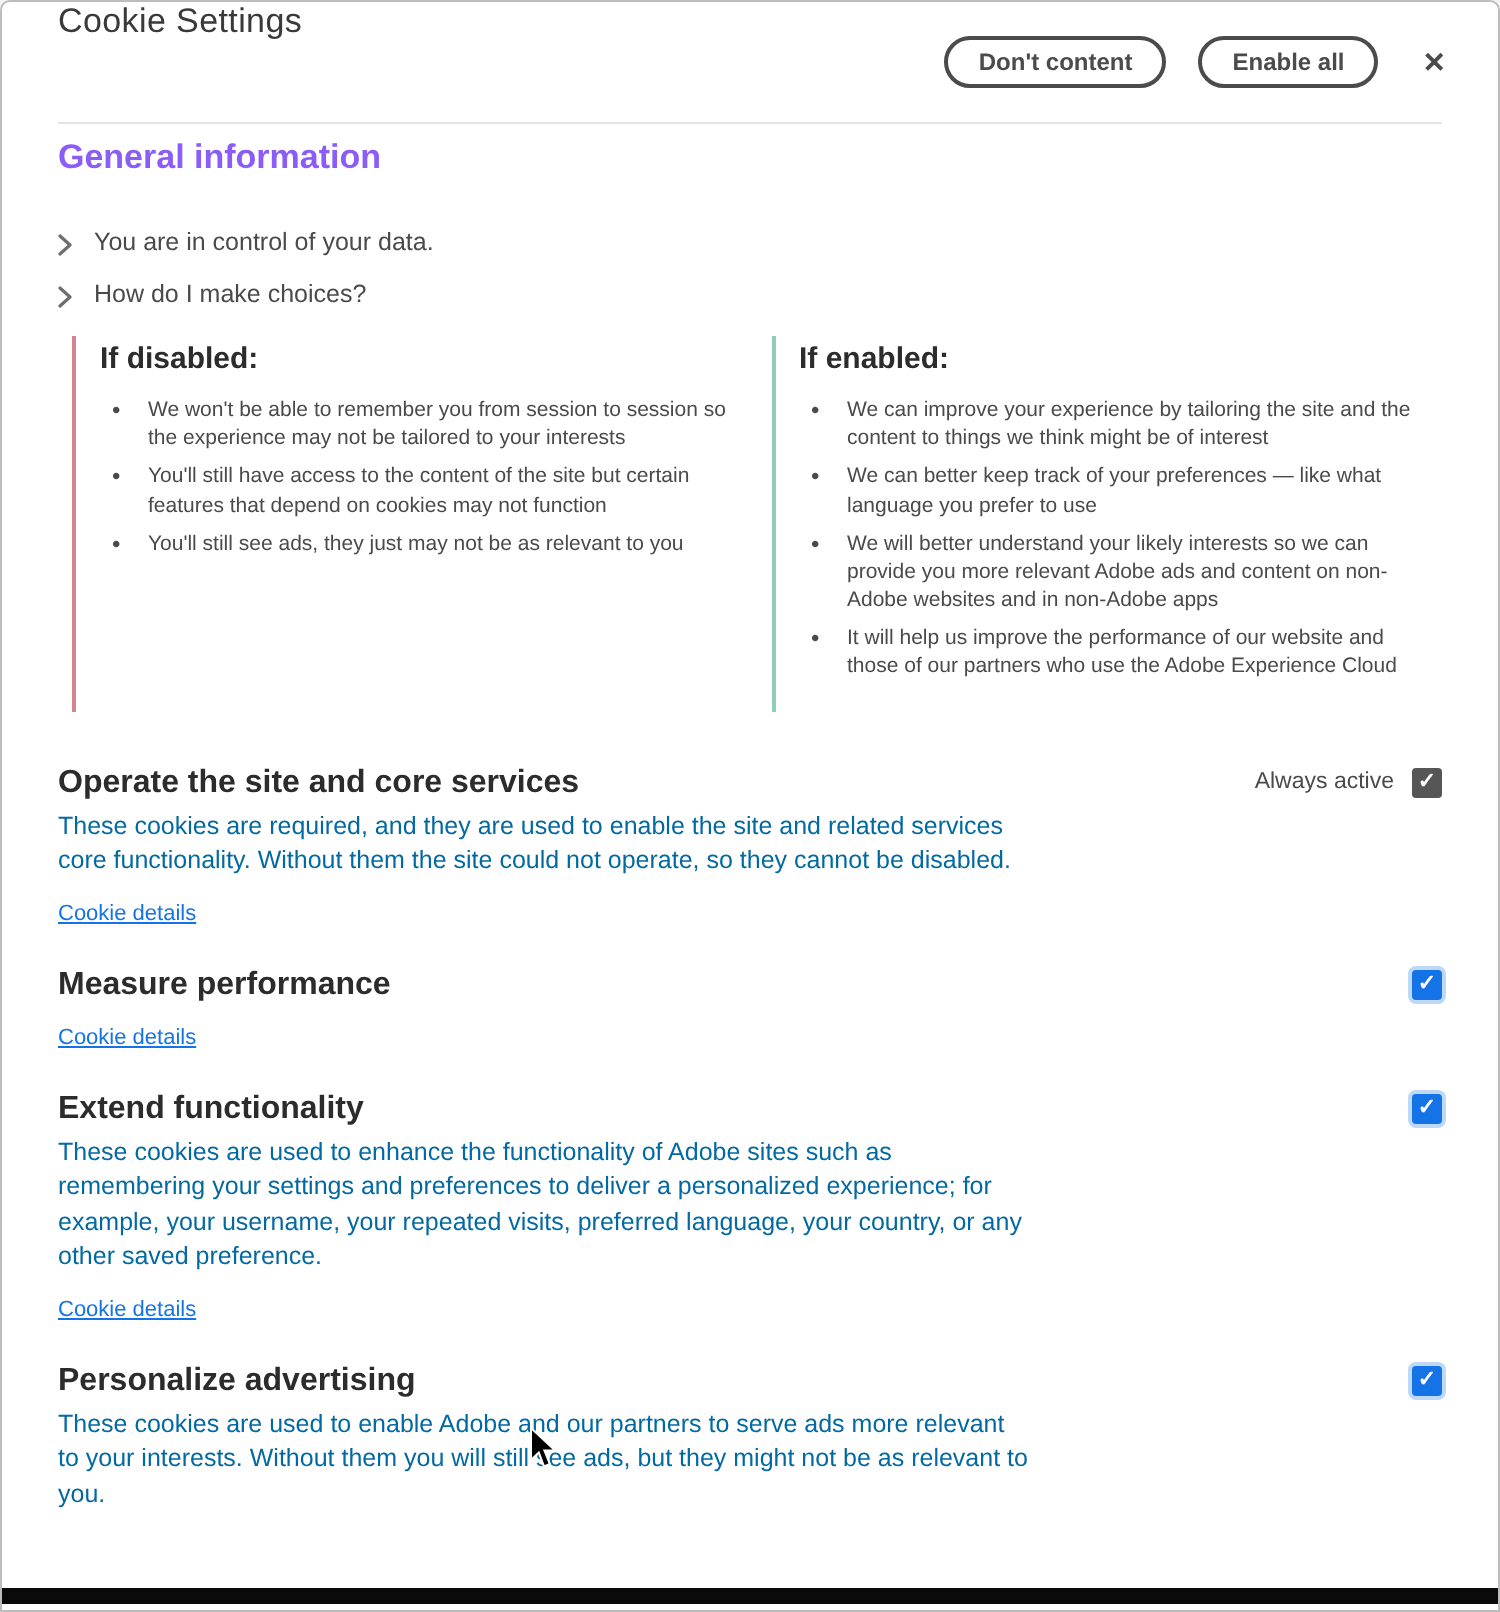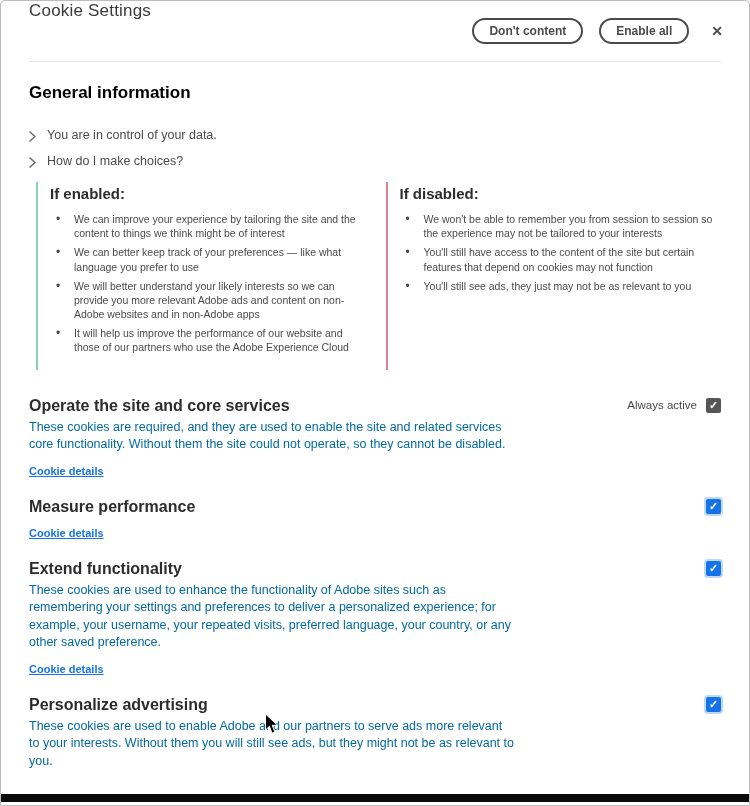--- a/index.html
+++ b/index.html
@@ -16,21 +16,21 @@
   .header-actions { display:flex; align-items:center; gap:16px; }
   .pill-btn {
     background:#fff; border:2px solid #4b4b4b; border-radius:14px;
     height:26px; padding:0 15px; font-family:"Liberation Sans",sans-serif;
     font-size:12px; font-weight:700; color:#4b4b4b; cursor:pointer; line-height:22px;
   }
   .close-btn { background:none; border:none; font-size:14px; font-weight:700; color:#4b4b4b; cursor:pointer; margin-left:6px; }
   .divider { height:1px; background:#e4e4e4; margin:0 28px; }
   
   .body { padding:0 28px; }
-  .section-heading { margin-top:21px; font-size:17px; font-weight:700; color:#000000; }
+  .section-heading { margin-top:7px; font-size:17px; font-weight:700; color:#8b5cf6; }
   .accordion { margin-top:13px; }
   .accordion-row { display:flex; align-items:flex-end; gap:11px; height:26px; cursor:pointer; }
   .chev { width:7px; height:11px; flex:0 0 auto; display:flex; align-items:center; }
   .accordion-label { font-size:12.5px; color:#4a4a4a; }
   
   .comparison { display:flex; gap:14px; margin:14px 0 0 7px; }
   .compare-col { flex:1 1 0; border-left:2px solid; padding:3px 6px 10px 12px; min-height:164px; }
   .compare-heading { font-size:15px; font-weight:700; color:#2c2c2c; }
   .compare-list { list-style:none; margin-top:10px; }
   .compare-list li {
@@ -47,21 +47,21 @@
   .cat-title { font-size:16px; font-weight:700; color:#2c2c2c; flex:1; }
   .cat-control { display:flex; align-items:center; gap:9px; padding-top:1px; }
   .always-label { font-size:11.5px; color:#4a4a4a; white-space:nowrap; }
   .checkbox {
     width:15px; height:15px; border-radius:2px; display:flex; align-items:center;
     justify-content:center; color:#fff; font-size:11px; font-weight:700; cursor:pointer; line-height:1;
   }
   .checkbox.halo { box-shadow:0 0 0 2px rgba(20,115,230,.28); }
   .cat-desc { margin-top:4px; font-size:12.5px; line-height:1.4; color:#0369a1; max-width:487px; }
   .cookie-details {
-    display:inline-block; margin-top:11px; font-size:11px; font-weight:700;
+    display:inline-block; margin-top:11px; font-size:11px; font-weight:400;
     color:#1473E6; text-decoration:underline; cursor:pointer;
   }
   
   .bottom-bar { position:absolute; left:0; right:0; bottom:3px; height:8px; background:#0a0a0a; }
   
   .mouse-cursor { position:absolute; left:263px; top:712px; pointer-events:none; }
 </style>
 </head>
 <body>
 
@@ -94,35 +94,35 @@
         <span class="chev">
           <svg width="7" height="11" viewBox="0 0 7 11">
               <polyline points="1,1 6,5.5 1,10" fill="none" stroke="#6e6e6e" stroke-width="1.6" stroke-linecap="round" stroke-linejoin="round"></polyline>
             </svg>
         </span>
         <span class="accordion-label">How do I make choices?</span>
       </div>
     </div>
 
     <div class="comparison">
+      <div class="compare-col" style="border-left-color: rgb(212, 132, 143);">
+        <div class="compare-heading">If disabled:</div>
+        <ul class="compare-list">
+          <li>We won't be able to remember you from session to session so the experience may not be tailored to your interests</li>
+          <li>You'll still have access to the content of the site but certain features that depend on cookies may not function</li>
+          <li>You'll still see ads, they just may not be as relevant to you</li>
+        </ul>
+      </div>
       <div class="compare-col" style="border-left-color: rgb(143, 206, 185);">
         <div class="compare-heading">If enabled:</div>
         <ul class="compare-list">
           <li>We can improve your experience by tailoring the site and the content to things we think might be of interest</li>
           <li>We can better keep track of your preferences — like what language you prefer to use</li>
           <li>We will better understand your likely interests so we can provide you more relevant Adobe ads and content on non-Adobe websites and in non-Adobe apps</li>
           <li>It will help us improve the performance of our website and those of our partners who use the Adobe Experience Cloud</li>
-        </ul>
-      </div>
-      <div class="compare-col" style="border-left-color: rgb(212, 132, 143);">
-        <div class="compare-heading">If disabled:</div>
-        <ul class="compare-list">
-          <li>We won't be able to remember you from session to session so the experience may not be tailored to your interests</li>
-          <li>You'll still have access to the content of the site but certain features that depend on cookies may not function</li>
-          <li>You'll still see ads, they just may not be as relevant to you</li>
         </ul>
       </div>
     </div>
 
     <div class="categories">
 
       <div class="category">
         <div class="cat-header">
           <div class="cat-title">Operate the site and core services</div>
           <div class="cat-control">

